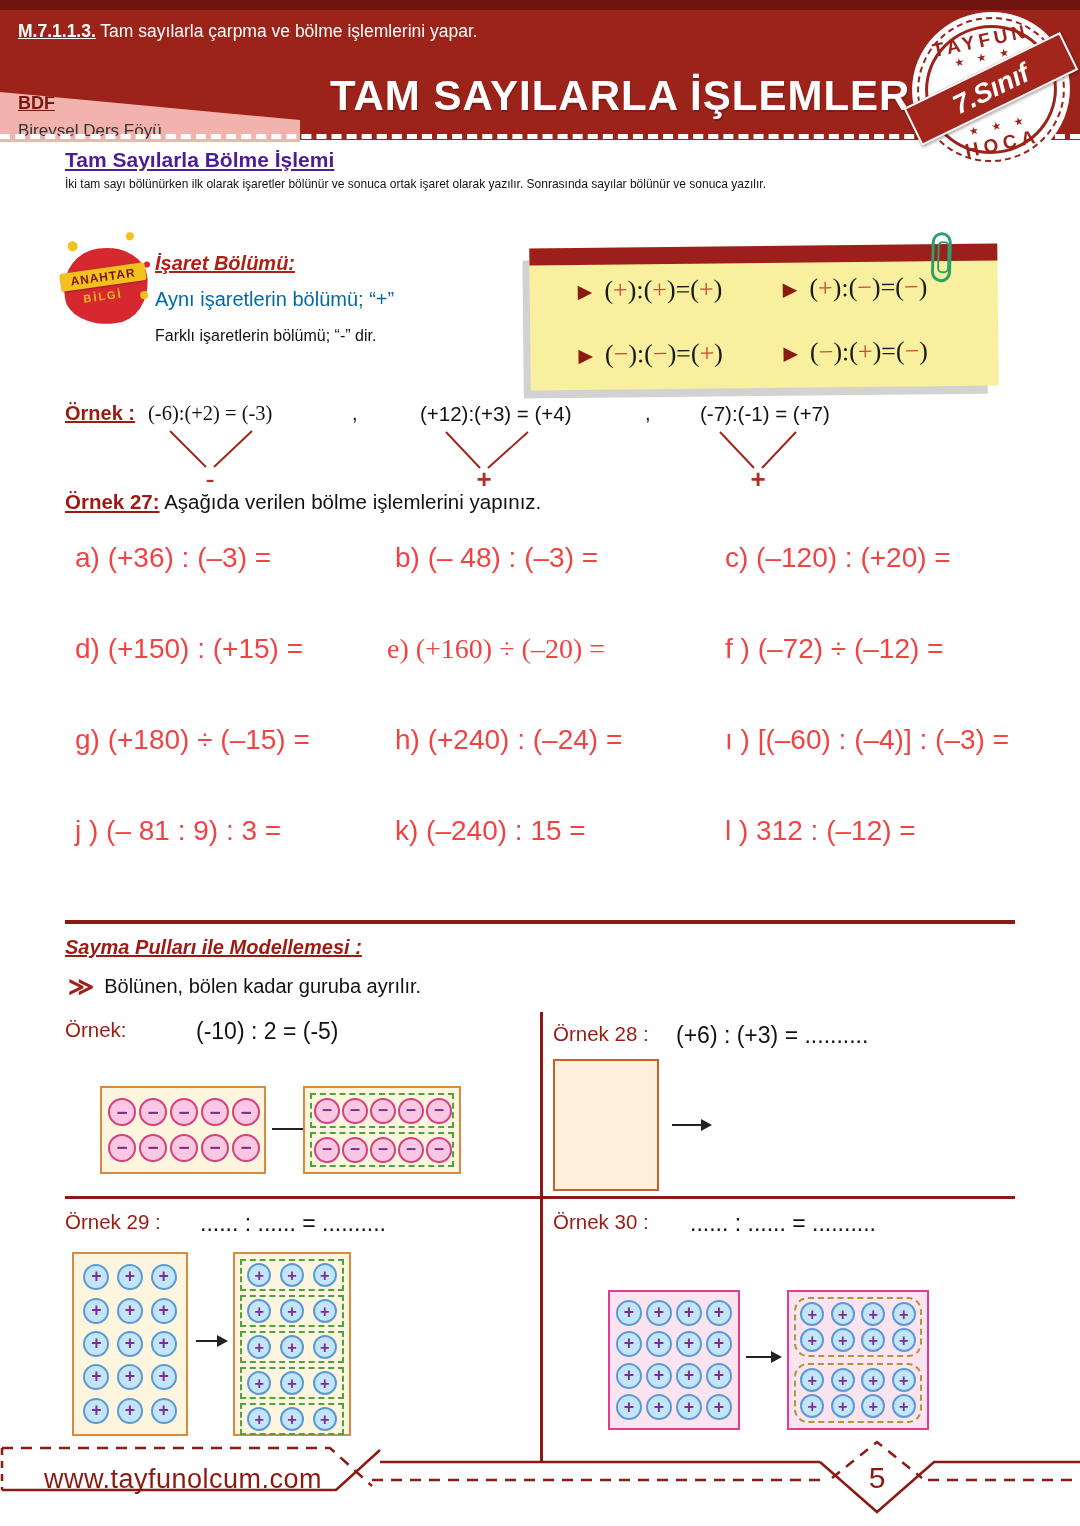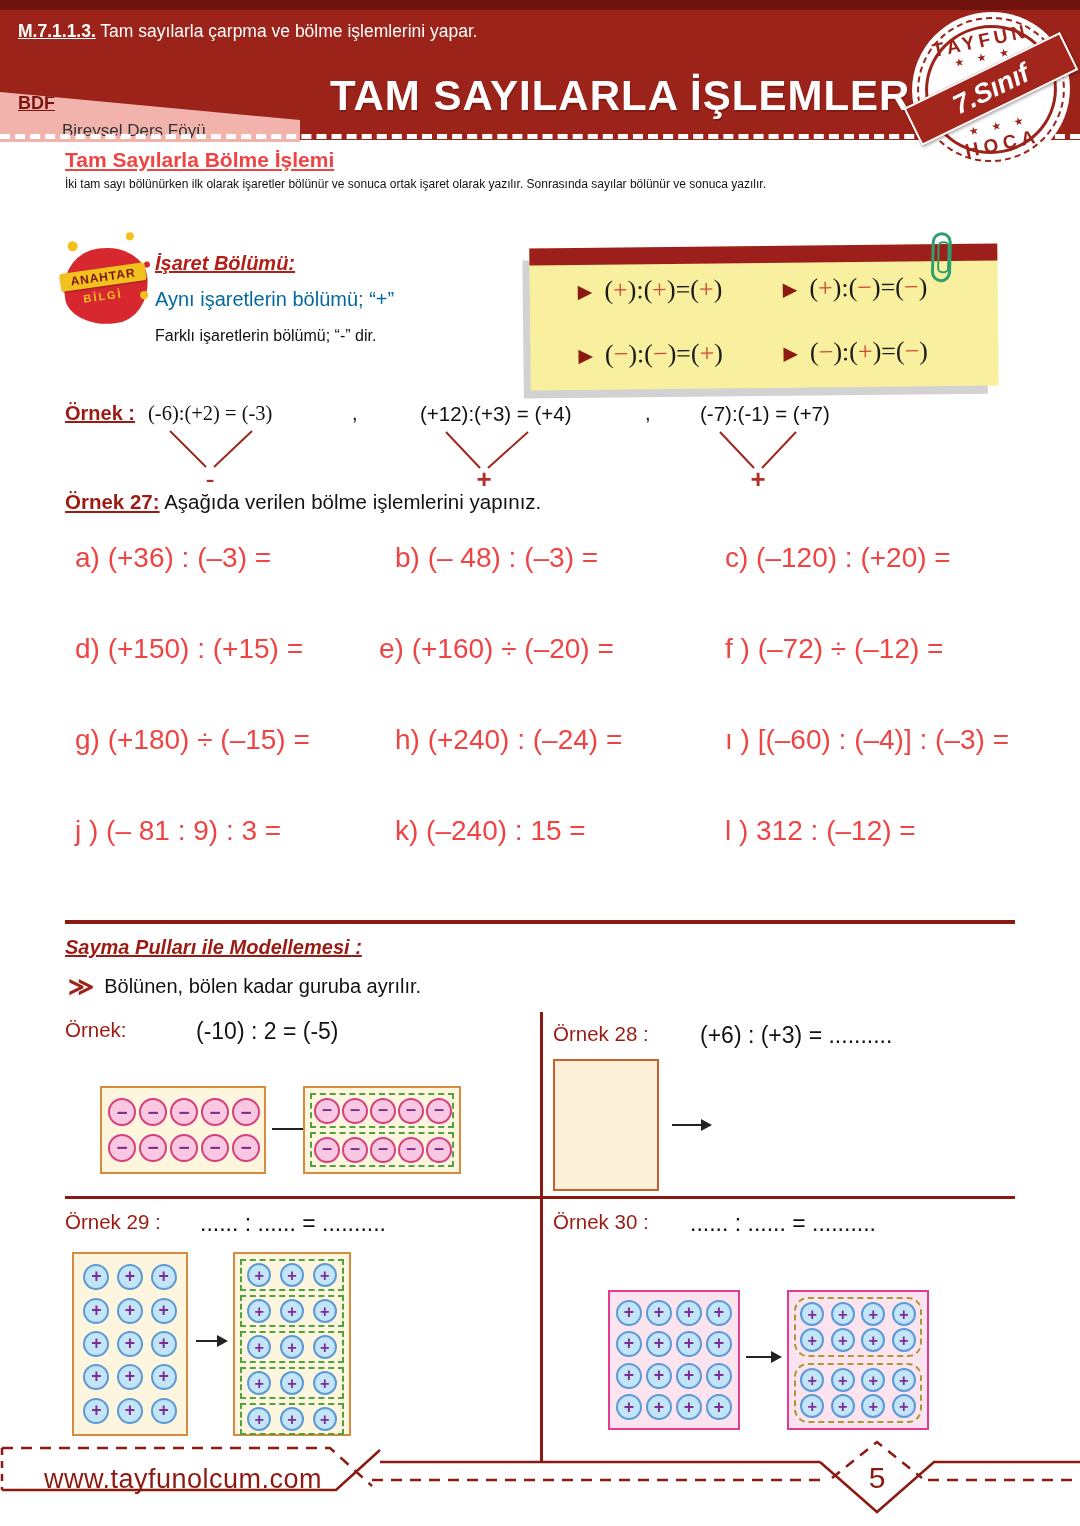--- a/index.html
+++ b/index.html
@@ -8,42 +8,42 @@
 
   
   .top-strip { position:absolute; top:0; left:0; width:100%; height:10px; background:#70130e; }
   .header-band { position:absolute; top:10px; left:0; width:100%; height:130px; background:#9c231a; }
   .header-band::after { content:""; position:absolute; left:0; right:0; bottom:1px; border-bottom:5px dashed #ffffff; }
   .code-line { position:absolute; top:11px; left:18px; color:#fff; font-size:17.5px; }
   .code-line .code { text-decoration:underline; font-weight:bold; }
   .bdf-label { position:absolute; left:0; bottom:-2px; width:300px; height:50px; background:#f2b3ac;
                clip-path:polygon(0 0, 100% 56%, 100% 100%, 0 100%); }
   .bdf-abbr { position:absolute; left:18px; top:1px; color:#7a1410; font-weight:bold; font-size:18px; text-decoration:underline; }
-  .bdf-full { position:absolute; left:18px; bottom:1px; color:#333; font-size:17px;margin-left:44px; }
+  .bdf-full { position:absolute; left:18px; bottom:1px; color:#333; font-size:17px; }
   .main-title { position:absolute; left:330px; top:62px; width:580px; text-align:center; color:#ffffff;
                 font-weight:bold; font-size:42px; letter-spacing:1px;
                 text-shadow:1px 2px 0 rgba(0,0,0,0.18); white-space:nowrap; }
 
   
   .stamp { position:absolute; right:10px; top:12px; width:158px; height:155px; background:#fff;
            border-radius:50%; transform:rotate(-12deg); z-index:5; }
   .stamp .ring-dashed { position:absolute; inset:5px; border:2px dashed #9c231a; border-radius:50%; }
   .stamp .ring-solid { position:absolute; inset:13px; border:3px solid #9c231a; border-radius:50%; }
   .stamp .arc-top { position:absolute; top:17px; width:100%; text-align:center; color:#9c231a; font-weight:bold;
                     font-size:19px; letter-spacing:4px; }
   .stamp .stars-top { position:absolute; top:38px; width:100%; text-align:center; color:#9c231a; font-size:11px; letter-spacing:5px; }
   .stamp .ribbon { position:absolute; top:56px; left:-8px; right:-8px; height:42px; background:#a3261c;
                    transform:rotate(-14deg); border:2px solid #fff; display:flex; align-items:center; justify-content:center;
                    color:#fff; font-weight:bold; font-style:italic; font-size:27px; box-shadow:0 2px 3px rgba(0,0,0,0.3); }
   .stamp .stars-bottom { position:absolute; bottom:34px; width:100%; text-align:center; color:#9c231a; font-size:11px; letter-spacing:5px; }
   .stamp .arc-bottom { position:absolute; bottom:11px; width:100%; text-align:center; color:#9c231a; font-weight:bold;
                        font-size:19px; letter-spacing:5px; }
 
   
-  .section-heading { position:absolute; left:65px; top:148px; color:#ef4444; font-weight:bold; font-size:21px; text-decoration:underline; }
+  .section-heading { position:absolute; left:65px; top:148px; color:#4c1d95; font-weight:bold; font-size:21px; text-decoration:underline; }
   .intro-body { position:absolute; left:65px; top:176px; width:952px; color:#121212; font-size:12px; line-height:1.45; }
 
   
   .ki-badge { position:absolute; left:58px; top:242px; width:94px; height:90px; }
   .ki-blob { position:absolute; inset:6px 4px 8px 6px; background:#d7282f;
              border-radius:48% 52% 44% 56% / 54% 46% 58% 42%; transform:rotate(-6deg); }
   .ki-blob::before { content:""; position:absolute; top:-10px; left:8px; width:10px; height:10px; border-radius:50%; background:#f3c11d;
                      box-shadow:58px -4px 0 -1px #f3c11d, 72px 26px 0 -2px #d7282f, -12px 40px 0 -2px #f3c11d, 66px 56px 0 -1px #f3c11d; }
   .ki-ribbon { position:absolute; top:26px; left:2px; right:6px; background:#f3c11d; transform:rotate(-8deg);
                text-align:center; color:#7a1410; font-weight:bold; font-size:12px; letter-spacing:1px; padding:2px 0;
@@ -247,42 +247,42 @@
   </div>
 
   <div class="ex-label-line">
     <span class="ex-label">Örnek 27:</span><span class="ex-prompt"> Aşağıda verilen bölme işlemlerini yapınız.</span>
   </div>
   <div class="ex-grid">
       <div class="ex-item" style="left: 0px; top: 0px;">a) (+36) : (–3) =</div>
       <div class="ex-item" style="left: 320px; top: 0px;">b) (– 48) : (–3) =</div>
       <div class="ex-item" style="left: 650px; top: 0px;">c) (–120) : (+20) =</div>
       <div class="ex-item" style="left: 0px; top: 91px;">d) (+150) : (+15) =</div>
-      <div class="ex-item" style="left: 304px; top: 91px;">e) (+160) ÷ (–20) =</div>
+      <div class="ex-item" style="left: 312px; top: 91px; font-family: Liberation Serif, serif;">e) (+160) ÷ (–20) =</div>
       <div class="ex-item" style="left: 650px; top: 91px;">f ) (–72) ÷ (–12) =</div>
       <div class="ex-item" style="left: 0px; top: 182px; text-align: center;">g) (+180) ÷ (–15) =</div>
       <div class="ex-item" style="left: 320px; top: 182px;">h) (+240) : (–24) =</div>
       <div class="ex-item" style="left: 650px; top: 182px;">ı ) [(–60) : (–4)] : (–3) =</div>
       <div class="ex-item" style="left: 0px; top: 273px;">j ) (– 81 : 9) : 3 =</div>
       <div class="ex-item" style="left: 320px; top: 273px;">k) (–240) : 15 =</div>
       <div class="ex-item" style="left: 650px; top: 273px;">l ) 312 : (–12) =</div>
     </div>
 
   <div class="rule-bar"></div>
   <div class="modeling-heading">Sayma Pulları ile Modellemesi :</div>
   <div class="bullet-line">
     <span class="chev">≫</span><span>Bölünen, bölen kadar guruba ayrılır.</span>
   </div>
 
   <div class="v-divider-1"></div>
 
   <div class="red-label" style="left:65px; top:1018px;">Örnek:</div>
   <div class="blk-expr" style="left:196px; top:1018px;">(-10) : 2 = (-5)</div>
   <div class="red-label" style="left:553px; top:1022px;">Örnek 28 :</div>
-  <div class="blk-expr" style="left:700px; top:1022px;">(+6) : (+3) = ..........</div>
+  <div class="blk-expr" style="left:676px; top:1022px;">(+6) : (+3) = ..........</div>
 
   <div class="model-box plain" style="left: 100px; top: 1086px; width: 166px; height: 88px; --chip: 28px; gap: 3px; padding: 6px; grid-template-columns: repeat(5, 1fr);">
       <span class="chip minus">−</span>
       <span class="chip minus">−</span>
       <span class="chip minus">−</span>
       <span class="chip minus">−</span>
       <span class="chip minus">−</span>
       <span class="chip minus">−</span>
       <span class="chip minus">−</span>
       <span class="chip minus">−</span>

